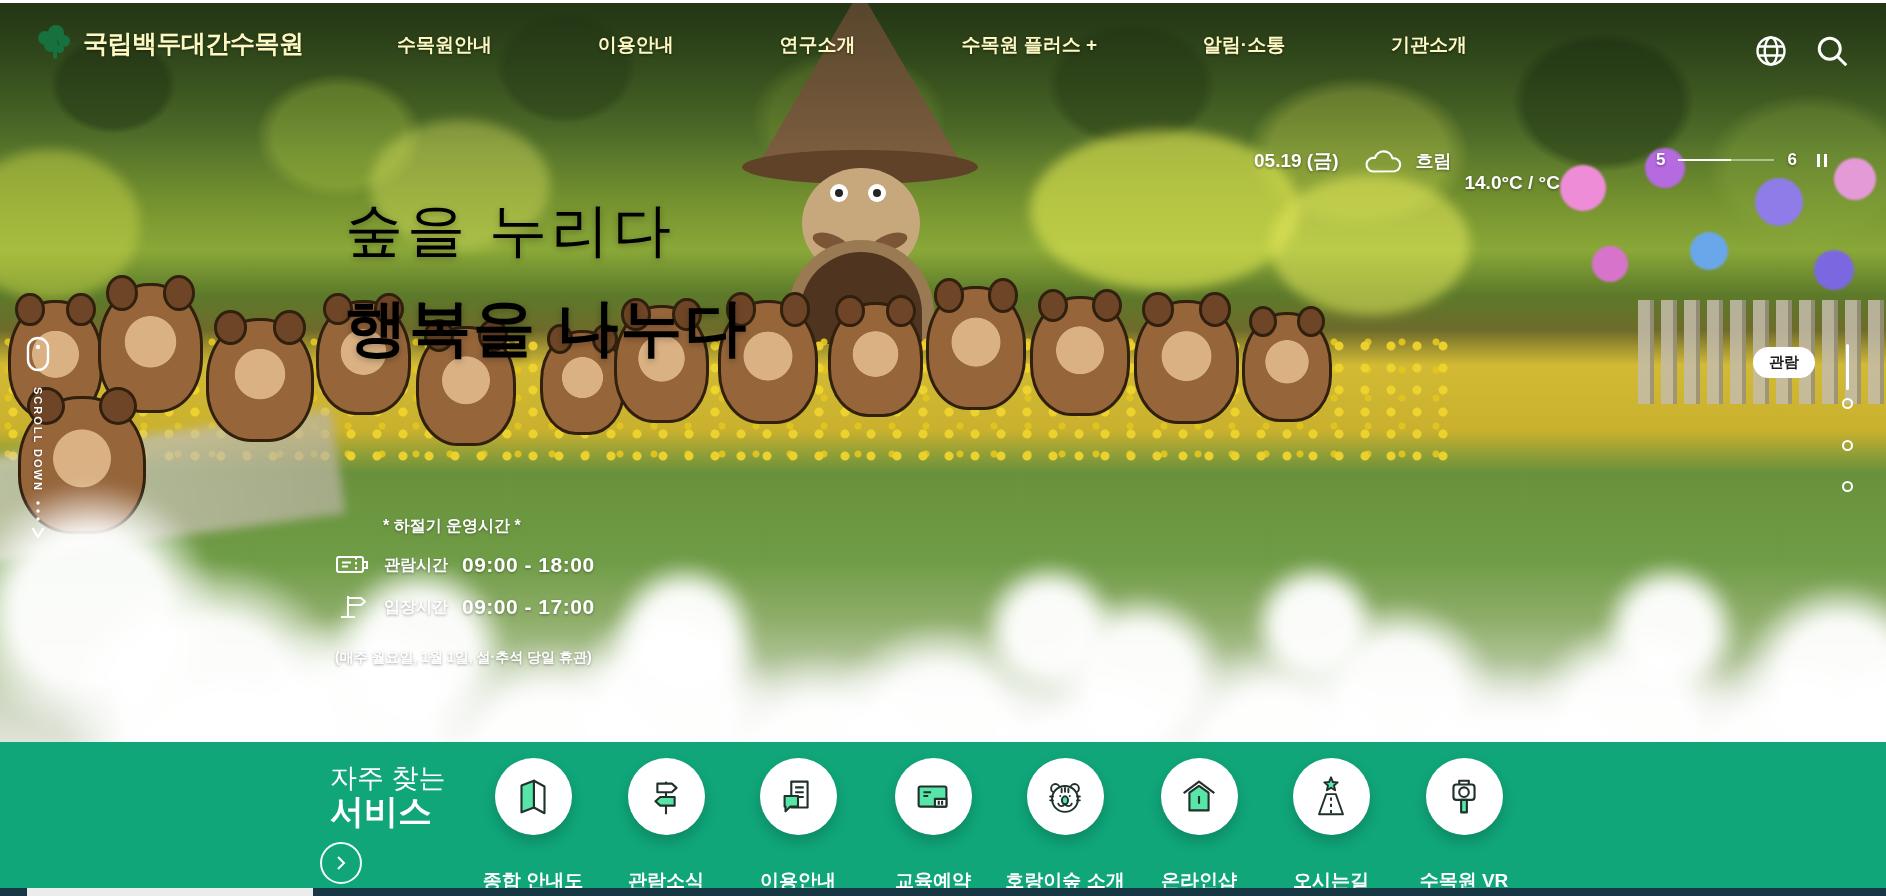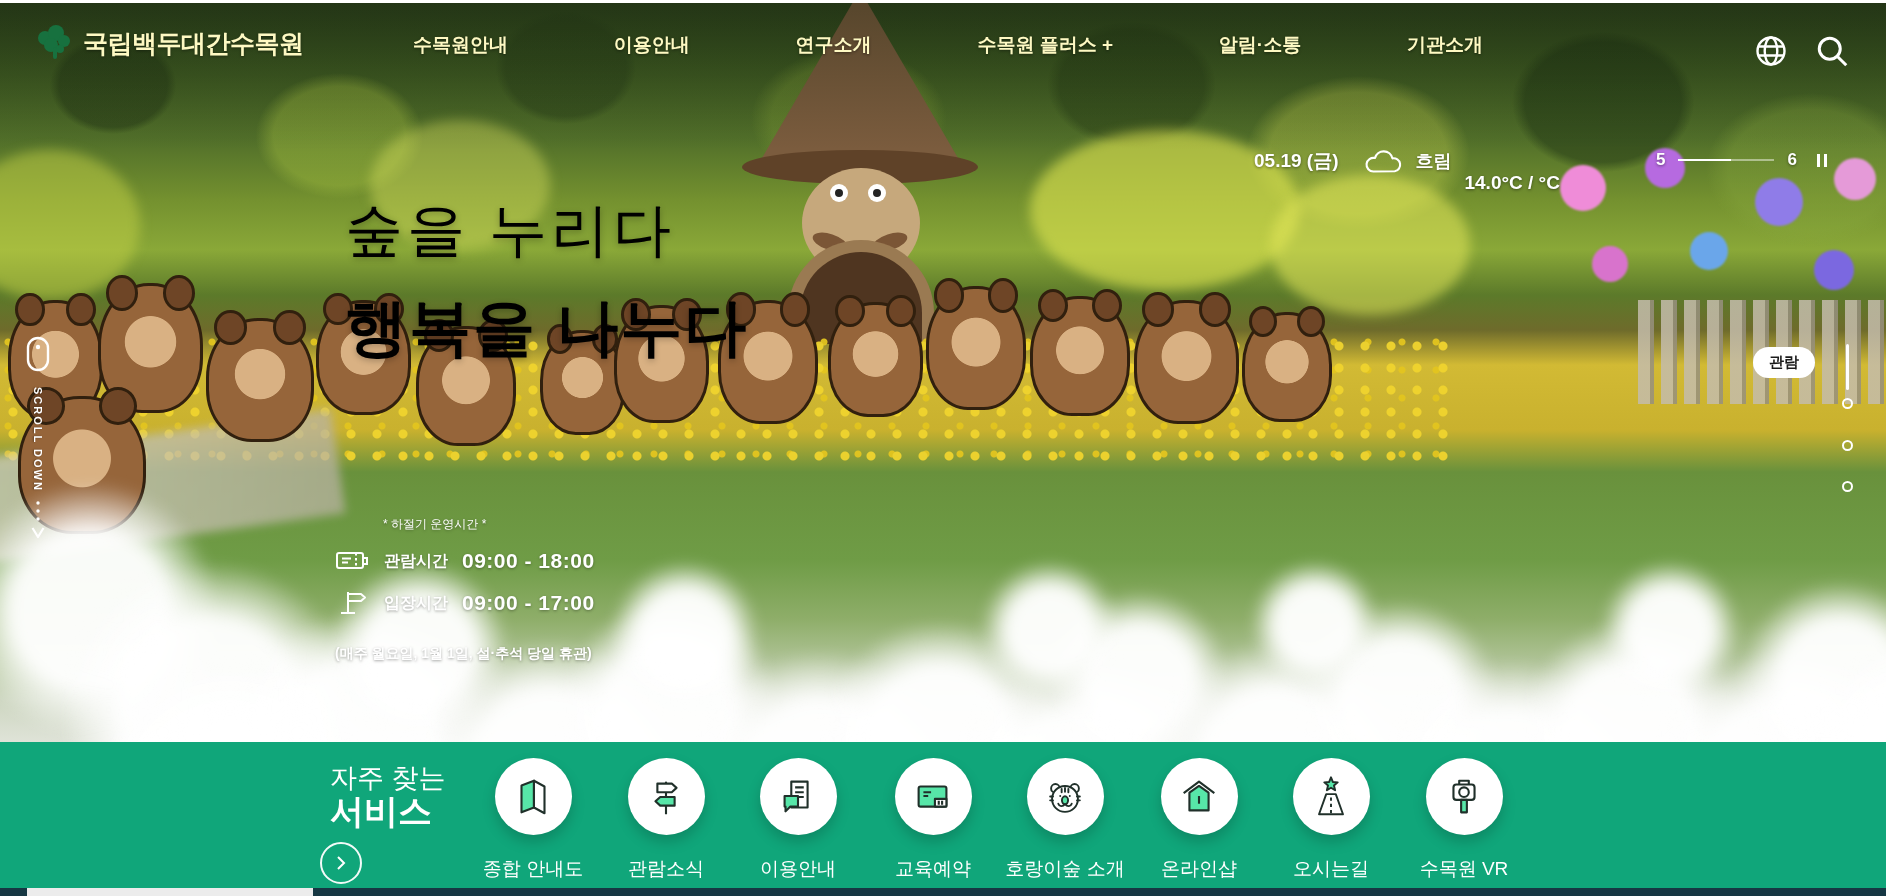--- a/index.html
+++ b/index.html
@@ -65,21 +65,21 @@
   .bloom { position:absolute; border-radius:50%; filter:blur(7px);
     background:radial-gradient(circle, rgba(255,255,255,.96) 0 42%, rgba(255,255,255,0) 70%); }
   .top-shade { position:absolute; top:0; left:0; right:0; height:150px;
     background:linear-gradient(rgba(18,28,10,.35), rgba(18,28,10,0)); }
   .top-line { position:absolute; top:0; left:0; width:100%; height:3px; background:#fff; z-index:40; }
 
   
   .header { position:absolute; top:3px; left:0; width:100%; height:84px; z-index:30; color:#fef9c3; }
   .logo { position:absolute; left:34px; top:20px; display:flex; align-items:center; gap:9px; cursor:pointer; }
   .logo-text { font-size:25px; font-weight:800; letter-spacing:-0.5px; text-shadow:0 1px 3px rgba(0,0,0,.4); }
-  .nav { position:absolute; left:413px; top:0; width:1070px; height:84px;
+  .nav { position:absolute; left:397px; top:0; width:1070px; height:84px;
     display:flex; justify-content:space-between; align-items:center; }
   .nav-item { font-size:19px; font-weight:700; cursor:pointer; text-shadow:0 1px 3px rgba(0,0,0,.45); white-space:nowrap; }
   .util-icon { position:absolute; top:30px; cursor:pointer; }
 
   
   .weather { position:absolute; left:1254px; top:146px; height:30px; display:flex; align-items:center;
     color:#fff; z-index:25; text-shadow:0 1px 3px rgba(0,0,0,.45); }
   .weather .date { font-size:19px; font-weight:700; }
   .weather .cond { font-size:18px; font-weight:700; margin-left:11px; }
   .weather .temp { font-size:19px; font-weight:700; margin-left:13px;margin-top:43px; }
@@ -99,21 +99,21 @@
     margin-top:14px; }
 
   
   .hero-title { position:absolute; left:345px; top:192px; color:#000000; z-index:20;
     text-shadow:0 2px 6px rgba(0,0,0,.25); }
   .hero-title .l1 { font-size:58px; font-weight:300; letter-spacing:4px; }
   .hero-title .l2 { font-size:62px; font-weight:700; letter-spacing:2px; margin-top:16px; }
 
   .hours { position:absolute; left:335px; top:516px; color:#fff; z-index:20;
     text-shadow:0 1px 3px rgba(0,0,0,.35); }
-  .hours-title { font-size:12px; font-weight:400; margin-left:48px; }
+  .hours-title { font-size:16px; font-weight:700; margin-left:48px; }
   .hours-row { display:flex; align-items:center; margin-top:14px; height:28px; }
   .hours-row .lbl { font-size:16px; font-weight:700; margin-left:15px; width:78px; }
   .hours-row .val { font-size:21px; font-weight:800; letter-spacing:.5px; }
   .hours-note { font-size:14px; font-weight:700; margin-top:28px; }
 
   
   .side-pill { position:absolute; left:1753px; top:347px; width:62px; height:31px; background:#fff;
     border-radius:16px; color:#1b1b1b; font-size:15px; font-weight:700; display:flex;
     align-items:center; justify-content:center; z-index:25; cursor:pointer; }
   .side-line { position:absolute; left:1846px; top:344px; width:3px; height:46px; background:#fff;
@@ -125,21 +125,21 @@
   .services { position:absolute; left:0; top:742px; width:100%; height:146px; background:#10A67A; z-index:20; }
   .svc-head { position:absolute; left:330px; top:20px; color:#fff; line-height:33px; }
   .svc-head .h1 { font-size:27px; font-weight:500; }
   .svc-head .h2 { font-size:34px; font-weight:800; }
   .svc-arrow { position:absolute; left:320px; top:100px; width:42px; height:42px;
     border:2px solid rgba(255,255,255,.95); border-radius:50%; display:flex; align-items:center;
     justify-content:center; cursor:pointer; }
   .svc-item { position:absolute; top:16px; width:132px; text-align:center; cursor:pointer; }
   .svc-circle { width:77px; height:77px; background:#fff; border-radius:50%; margin:0 auto;
     display:flex; align-items:center; justify-content:center; box-shadow:0 7px 14px rgba(0,0,0,.18); }
-  .svc-label { margin-top:21px; color:#fff; font-size:19px; font-weight:400; white-space:nowrap; }
+  .svc-label { margin-top:33px; color:#fff; font-size:19px; font-weight:700; white-space:nowrap; }
 
   .bottom-bar { position:absolute; left:0; top:888px; width:100%; height:8px; background:#163743; z-index:21; }
   .bottom-progress { position:absolute; left:27px; top:0; width:286px; height:8px; background:#ECECEC; cursor:pointer; }
 
   svg { display:block; }
 </style>
 </head>
 <body>
 
 <div class="stage">

